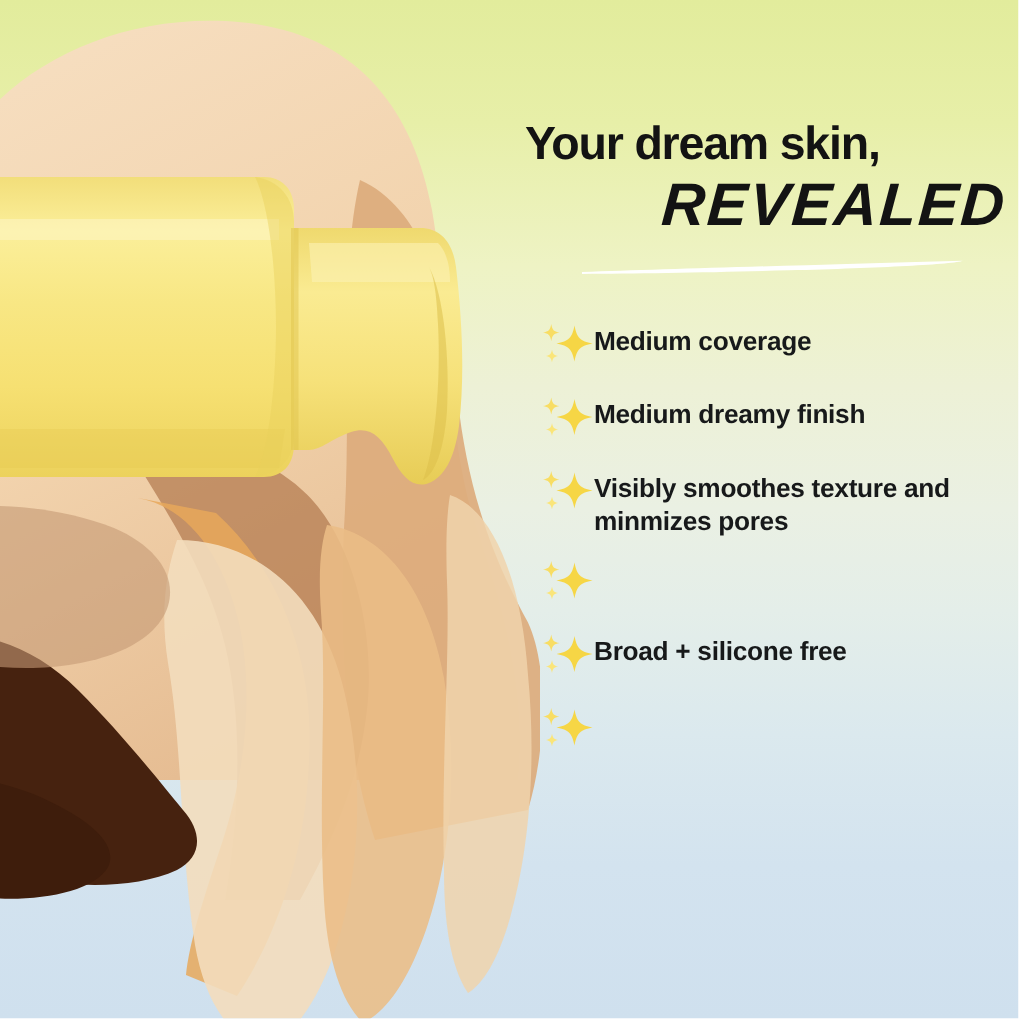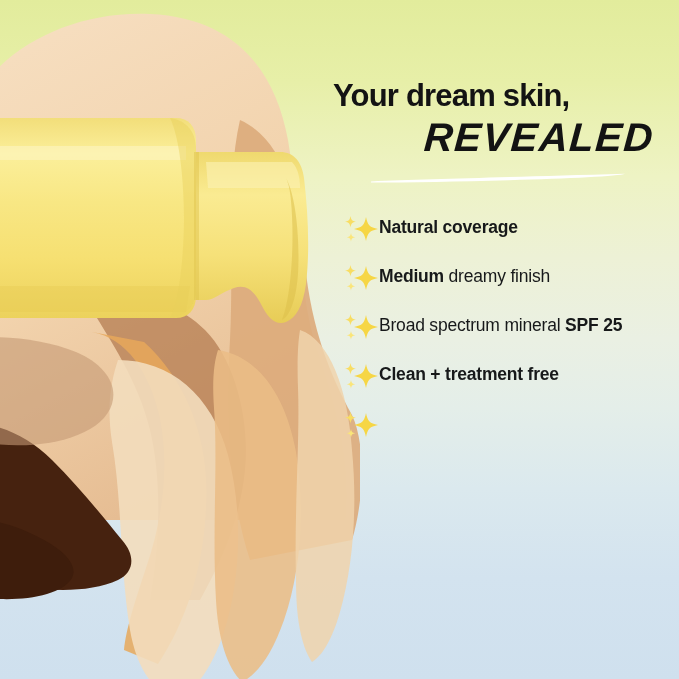--- a/index.html
+++ b/index.html
@@ -31,21 +31,21 @@
     left: 0; top: 0;
     width: 360px;
     height: 679px;
     overflow: hidden;
   }
   #art svg { display: block; }
 
   
   #copy {
     position: absolute;
-    left: 333px;
+    left: 350px;
     top: 0;
     width: 327px;
     height: 679px;
   }
 
   .headline {
     position: absolute;
     left: 0;
     top: 78px;
     width: 327px;
@@ -103,21 +103,21 @@
     font-size: 17.5px;
     line-height: 22px;
     color: #17191a;
     letter-spacing: -0.2px;
     padding-top: 2px;
   }
   .btext .b {
     font-weight: bold;
   }
   .btext .n {
-    font-weight: normal;
+    font-weight: bold;
     margin-top: 10px;
   }
 </style>
 </head>
 <body>
 
 <div id="canvas">
 
   <div id="art">
     <svg width="360" height="679" viewBox="0 0 360 679" xmlns="http://www.w3.org/2000/svg">
@@ -224,56 +224,65 @@
     <div id="bullets">
 
       <div class="bullet">
         <span class="spark">
           <svg viewBox="0 0 38 34" width="38" height="34" xmlns="http://www.w3.org/2000/svg">
             <path d="M25 2 C26.6 10.2 28.8 12.4 37 14 C28.8 15.6 26.6 17.8 25 26 C23.4 17.8 21.2 15.6 13 14 C21.2 12.4 23.4 10.2 25 2 Z" fill="#f6d645"></path>
             <path d="M9.5 1 C10.2 5 11.2 6 15 6.7 C11.2 7.4 10.2 8.4 9.5 12.4 C8.8 8.4 7.8 7.4 4 6.7 C7.8 6 8.8 5 9.5 1 Z" fill="#f8dd63"></path>
             <path d="M10 18 C10.5 21 11.3 21.8 14.2 22.3 C11.3 22.8 10.5 23.6 10 26.6 C9.5 23.6 8.7 22.8 5.8 22.3 C8.7 21.8 9.5 21 10 18 Z" fill="#fae579"></path>
           </svg>
         </span>
-        <span class="btext"><span class="b">Natural coverage</span></span>
+        <span class="btext"><span class="b">Medium coverage</span></span>
       </div>
 
       <div class="bullet">
         <span class="spark">
           <svg viewBox="0 0 38 34" width="38" height="34" xmlns="http://www.w3.org/2000/svg">
             <path d="M25 2 C26.6 10.2 28.8 12.4 37 14 C28.8 15.6 26.6 17.8 25 26 C23.4 17.8 21.2 15.6 13 14 C21.2 12.4 23.4 10.2 25 2 Z" fill="#f6d645"></path>
             <path d="M9.5 1 C10.2 5 11.2 6 15 6.7 C11.2 7.4 10.2 8.4 9.5 12.4 C8.8 8.4 7.8 7.4 4 6.7 C7.8 6 8.8 5 9.5 1 Z" fill="#f8dd63"></path>
             <path d="M10 18 C10.5 21 11.3 21.8 14.2 22.3 C11.3 22.8 10.5 23.6 10 26.6 C9.5 23.6 8.7 22.8 5.8 22.3 C8.7 21.8 9.5 21 10 18 Z" fill="#fae579"></path>
           </svg>
         </span>
         <span class="btext"><span class="b">Medium </span><span class="n">dreamy finish</span></span>
       </div>
 
-
-
-      <div class="bullet">
-        <span class="spark">
-          <svg viewBox="0 0 38 34" width="38" height="34" xmlns="http://www.w3.org/2000/svg">
-            <path d="M25 2 C26.6 10.2 28.8 12.4 37 14 C28.8 15.6 26.6 17.8 25 26 C23.4 17.8 21.2 15.6 13 14 C21.2 12.4 23.4 10.2 25 2 Z" fill="#f6d645"></path>
-            <path d="M9.5 1 C10.2 5 11.2 6 15 6.7 C11.2 7.4 10.2 8.4 9.5 12.4 C8.8 8.4 7.8 7.4 4 6.7 C7.8 6 8.8 5 9.5 1 Z" fill="#f8dd63"></path>
-            <path d="M10 18 C10.5 21 11.3 21.8 14.2 22.3 C11.3 22.8 10.5 23.6 10 26.6 C9.5 23.6 8.7 22.8 5.8 22.3 C8.7 21.8 9.5 21 10 18 Z" fill="#fae579"></path>
-          </svg>
-        </span>
-        <span class="btext"><span class="n">Broad spectrum mineral </span><span class="b">SPF 25</span></span>
-      </div>
-
-      <div class="bullet">
-        <span class="spark">
-          <svg viewBox="0 0 38 34" width="38" height="34" xmlns="http://www.w3.org/2000/svg">
-            <path d="M25 2 C26.6 10.2 28.8 12.4 37 14 C28.8 15.6 26.6 17.8 25 26 C23.4 17.8 21.2 15.6 13 14 C21.2 12.4 23.4 10.2 25 2 Z" fill="#f6d645"></path>
-            <path d="M9.5 1 C10.2 5 11.2 6 15 6.7 C11.2 7.4 10.2 8.4 9.5 12.4 C8.8 8.4 7.8 7.4 4 6.7 C7.8 6 8.8 5 9.5 1 Z" fill="#f8dd63"></path>
-            <path d="M10 18 C10.5 21 11.3 21.8 14.2 22.3 C11.3 22.8 10.5 23.6 10 26.6 C9.5 23.6 8.7 22.8 5.8 22.3 C8.7 21.8 9.5 21 10 18 Z" fill="#fae579"></path>
-          </svg>
-        </span>
-        <span class="btext"><span class="b">Clean + treatment free</span></span>
+      <div class="bullet">
+        <span class="spark">
+          <svg viewBox="0 0 38 34" width="38" height="34" xmlns="http://www.w3.org/2000/svg">
+            <path d="M25 2 C26.6 10.2 28.8 12.4 37 14 C28.8 15.6 26.6 17.8 25 26 C23.4 17.8 21.2 15.6 13 14 C21.2 12.4 23.4 10.2 25 2 Z" fill="#f6d645"></path>
+            <path d="M9.5 1 C10.2 5 11.2 6 15 6.7 C11.2 7.4 10.2 8.4 9.5 12.4 C8.8 8.4 7.8 7.4 4 6.7 C7.8 6 8.8 5 9.5 1 Z" fill="#f8dd63"></path>
+            <path d="M10 18 C10.5 21 11.3 21.8 14.2 22.3 C11.3 22.8 10.5 23.6 10 26.6 C9.5 23.6 8.7 22.8 5.8 22.3 C8.7 21.8 9.5 21 10 18 Z" fill="#fae579"></path>
+          </svg>
+        </span>
+        <span class="btext"><span class="b">Visibly smoothes </span><span class="n">texture and minmizes pores</span></span>
+      </div>
+
+
+      <div class="bullet">
+        <span class="spark">
+          <svg viewBox="0 0 38 34" width="38" height="34" xmlns="http://www.w3.org/2000/svg">
+            <path d="M25 2 C26.6 10.2 28.8 12.4 37 14 C28.8 15.6 26.6 17.8 25 26 C23.4 17.8 21.2 15.6 13 14 C21.2 12.4 23.4 10.2 25 2 Z" fill="#f6d645"></path>
+            <path d="M9.5 1 C10.2 5 11.2 6 15 6.7 C11.2 7.4 10.2 8.4 9.5 12.4 C8.8 8.4 7.8 7.4 4 6.7 C7.8 6 8.8 5 9.5 1 Z" fill="#f8dd63"></path>
+            <path d="M10 18 C10.5 21 11.3 21.8 14.2 22.3 C11.3 22.8 10.5 23.6 10 26.6 C9.5 23.6 8.7 22.8 5.8 22.3 C8.7 21.8 9.5 21 10 18 Z" fill="#fae579"></path>
+          </svg>
+        </span>
+      </div>
+
+      <div class="bullet">
+        <span class="spark">
+          <svg viewBox="0 0 38 34" width="38" height="34" xmlns="http://www.w3.org/2000/svg">
+            <path d="M25 2 C26.6 10.2 28.8 12.4 37 14 C28.8 15.6 26.6 17.8 25 26 C23.4 17.8 21.2 15.6 13 14 C21.2 12.4 23.4 10.2 25 2 Z" fill="#f6d645"></path>
+            <path d="M9.5 1 C10.2 5 11.2 6 15 6.7 C11.2 7.4 10.2 8.4 9.5 12.4 C8.8 8.4 7.8 7.4 4 6.7 C7.8 6 8.8 5 9.5 1 Z" fill="#f8dd63"></path>
+            <path d="M10 18 C10.5 21 11.3 21.8 14.2 22.3 C11.3 22.8 10.5 23.6 10 26.6 C9.5 23.6 8.7 22.8 5.8 22.3 C8.7 21.8 9.5 21 10 18 Z" fill="#fae579"></path>
+          </svg>
+        </span>
+        <span class="btext"><span class="b">Broad + silicone free</span></span>
       </div>
 
       <div class="bullet">
         <span class="spark">
           <svg viewBox="0 0 38 34" width="38" height="34" xmlns="http://www.w3.org/2000/svg">
             <path d="M25 2 C26.6 10.2 28.8 12.4 37 14 C28.8 15.6 26.6 17.8 25 26 C23.4 17.8 21.2 15.6 13 14 C21.2 12.4 23.4 10.2 25 2 Z" fill="#f6d645"></path>
             <path d="M9.5 1 C10.2 5 11.2 6 15 6.7 C11.2 7.4 10.2 8.4 9.5 12.4 C8.8 8.4 7.8 7.4 4 6.7 C7.8 6 8.8 5 9.5 1 Z" fill="#f8dd63"></path>
             <path d="M10 18 C10.5 21 11.3 21.8 14.2 22.3 C11.3 22.8 10.5 23.6 10 26.6 C9.5 23.6 8.7 22.8 5.8 22.3 C8.7 21.8 9.5 21 10 18 Z" fill="#fae579"></path>
           </svg>
         </span>

